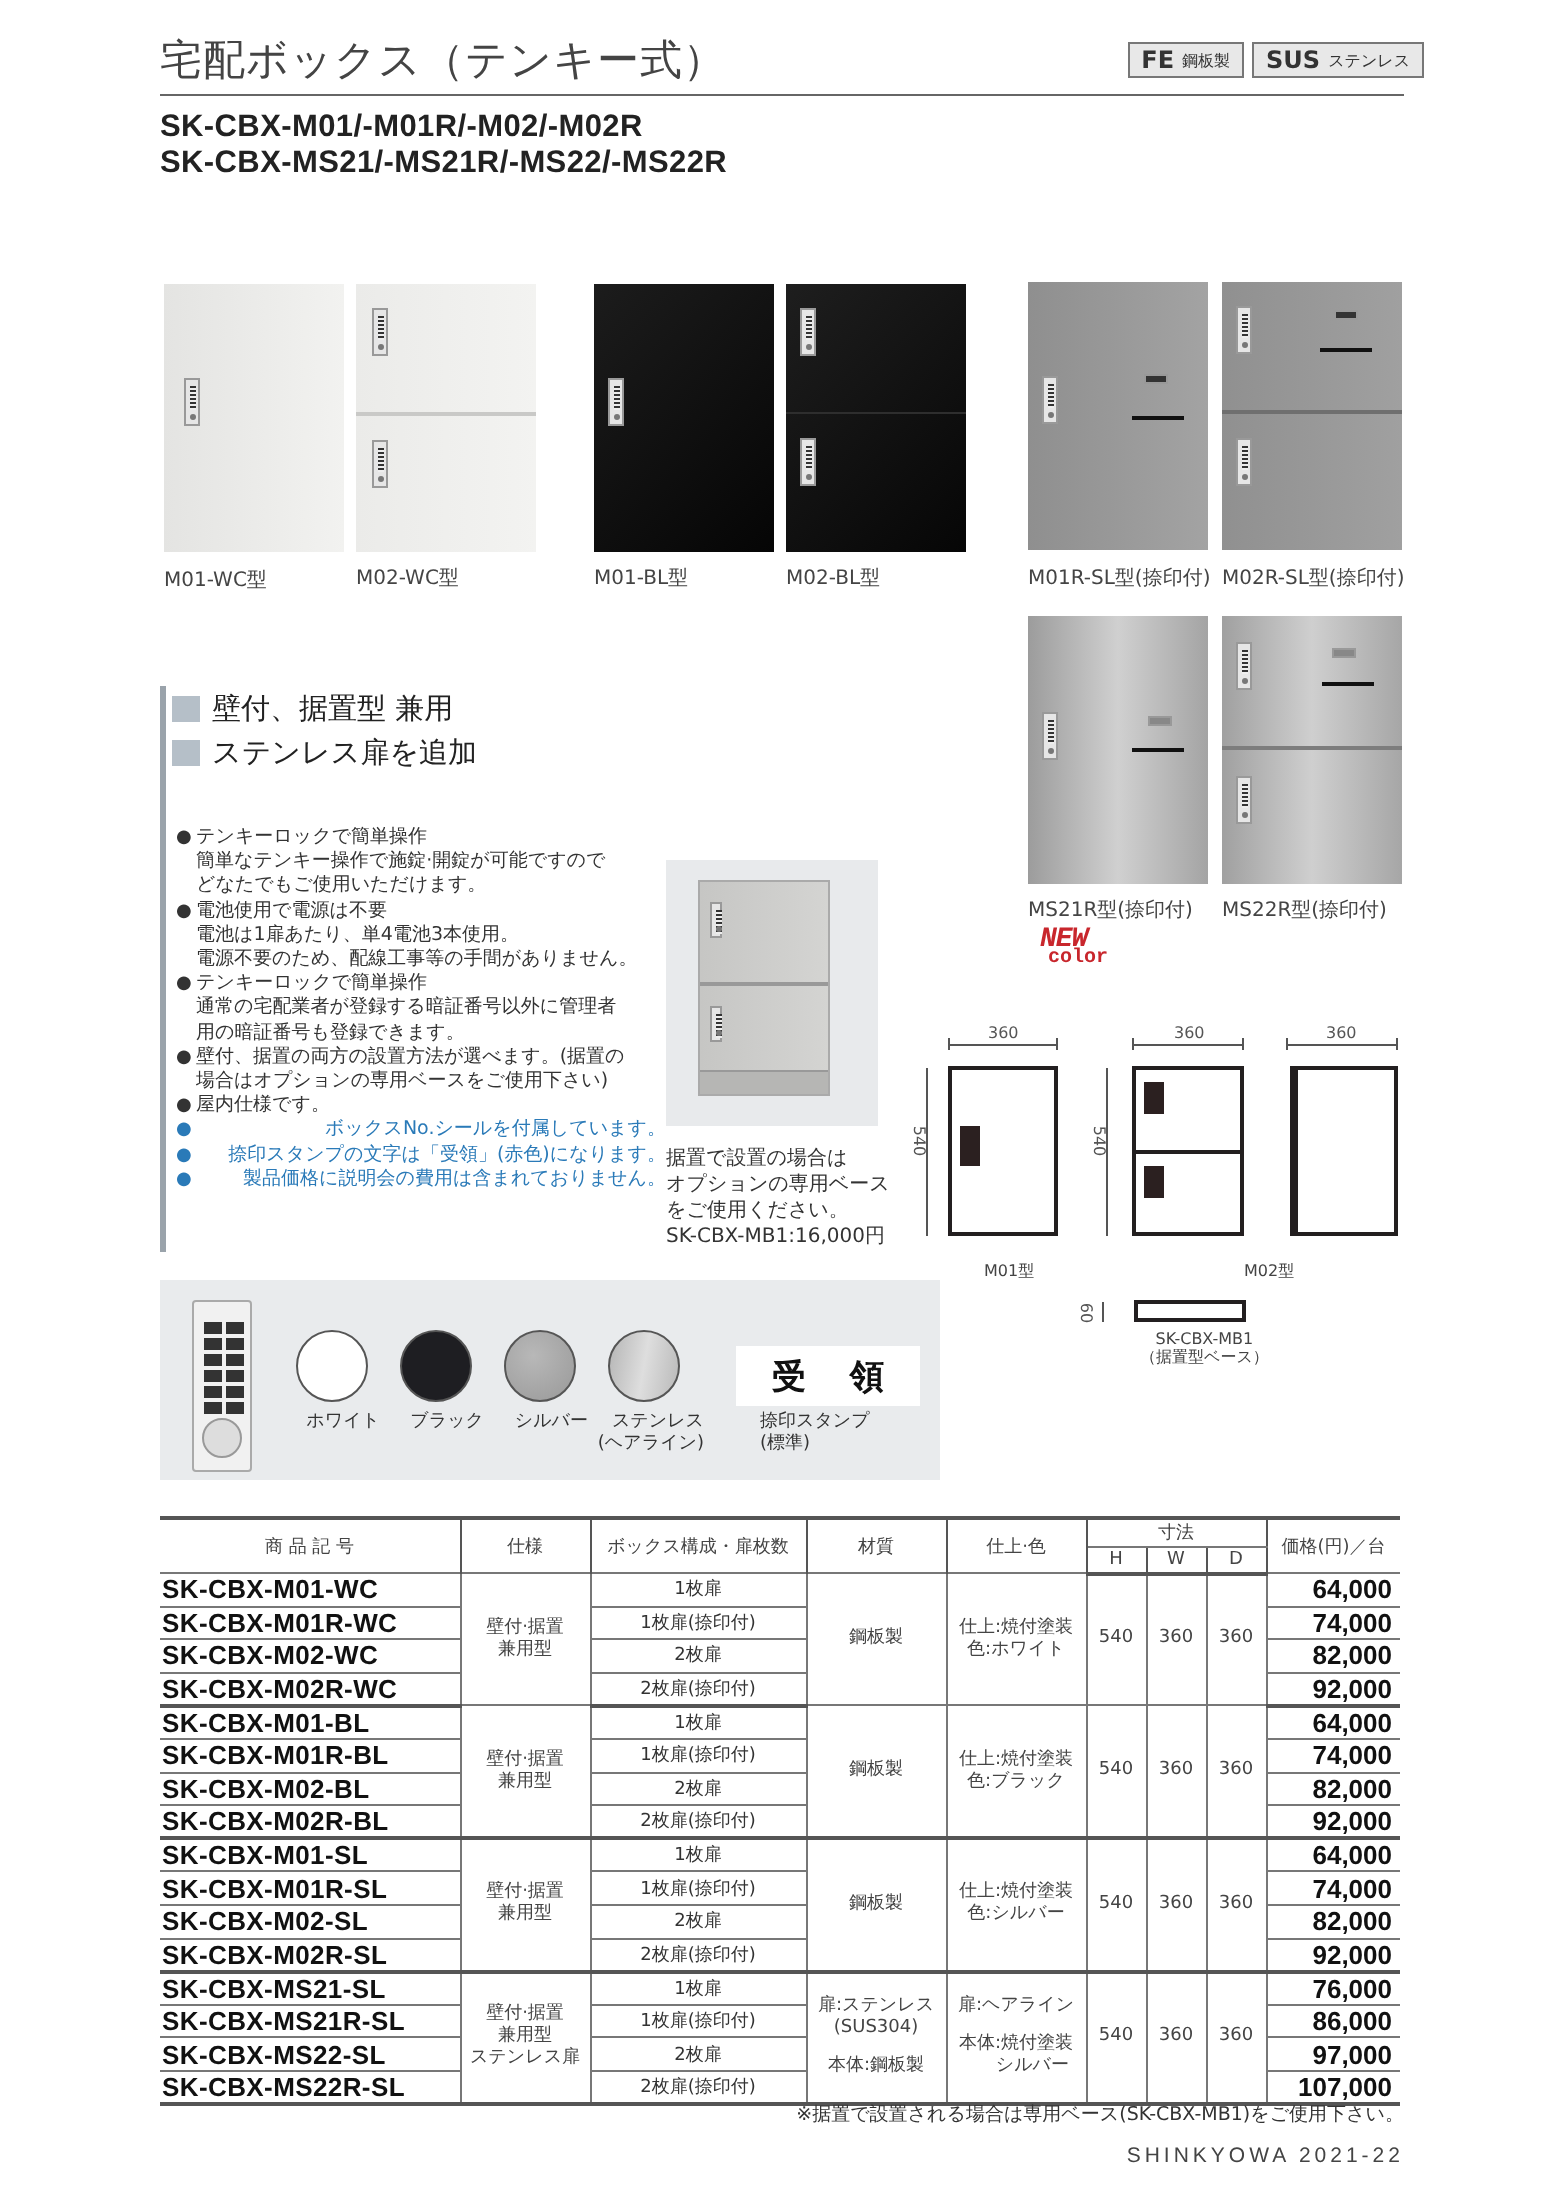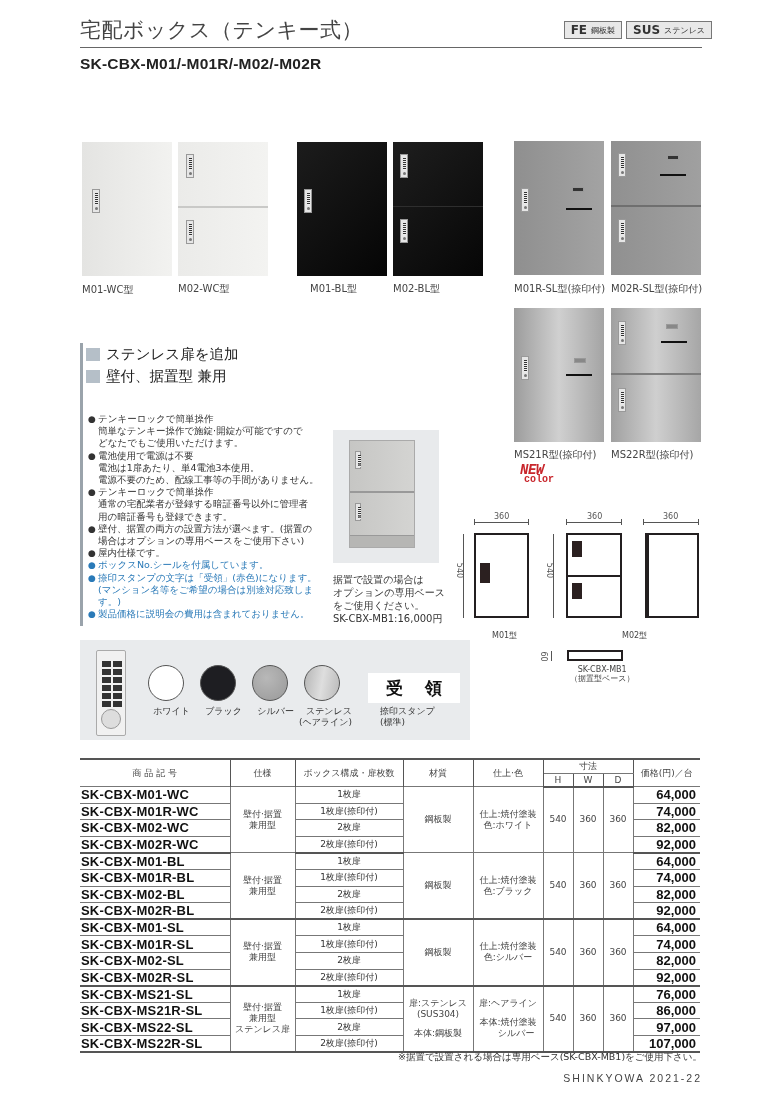--- a/index.html
+++ b/index.html
@@ -24,21 +24,21 @@
   .features { left: 80px; top: 343px; }
   .feature { display: flex; align-items: center; height: 22px; margin-bottom: 0; }
   .feature .sq { width: 14px; height: 13px; background: #b5bfc8; margin-right: 6px; }
   .feature .t { font-size: 14.5px; color: #222; }
   .feature-bar { left: 80px; top: 343px; width: 3px; height: 283px; background: #9aa3ab; }
 
   .bullets { left: 88px; top: 413px; width: 245px; font-size: 9.5px; line-height: 12.2px; color: #333; }
   .bullets .b { padding-left: 10px; position: relative; }
   .bullets .b::before { content: "●"; position: absolute; left: 0; top: 0; font-size: 9px; }
   .bullets .sub { padding-left: 10px; }
-  .bullets .blue { color: #2a7ab8; }
+  .bullets .blue { color: #2a7ab8; text-align: right; }
   .bullets .blue::before { color: #2a7ab8; }
 
   .base-photo-bg { left: 333px; top: 430px; width: 106px; height: 133px; background: #e8eaec; }
   .base-cap { left: 333px; top: 573px; font-size: 10px; line-height: 13px; color: #333; width: 130px; }
 
   .newbadge { left: 520px; top: 465px; color: #c8262c; font-family: Liberation Mono, monospace; font-weight: bold; line-height: 10px; }
   .newbadge .n { font-size: 14px; font-style: italic; letter-spacing: -0.5px; }
   .newbadge .c { font-size: 10px; margin-left: 4px; }
 
   .dim-num { position: absolute; font-size: 8px; color: #555; }
@@ -79,38 +79,39 @@
       <span>鋼板製</span>
     </div>
   <div class="badge">
       <b>SUS</b>
       <span>ステンレス</span>
     </div>
 </div>
 <div class="abs rule"></div>
 <div class="abs models">
   <div>SK-CBX-M01/-M01R/-M02/-M02R</div>
+  <div>SK-CBX-MS21/-MS21R/-MS22/-MS22R</div>
 </div>
 
 <div class="photo" style="left:82px;top:142px;width:90px;height:134px;background:linear-gradient(90deg,#e4e4e2,#f2f2f0);">
   <div class="keypad" style="left:10px;top:47px;"></div>
 </div>
 <div class="cap" style="left:82px;top:266px;margin-top:17px;">M01-WC型</div>
 
 <div class="photo" style="left:178px;top:142px;width:90px;height:134px;background:linear-gradient(90deg,#ebebe9,#f3f3f1);">
   <div class="keypad" style="left:8px;top:12px;"></div>
   <div style="position:absolute;left:0;top:64px;width:100%;height:2px;background:#c9c9c7;"></div>
   <div class="keypad" style="left:8px;top:78px;"></div>
 </div>
 <div class="cap" style="left:178px;top:282px;">M02-WC型</div>
 
 <div class="photo" style="left:297px;top:142px;width:90px;height:134px;background:linear-gradient(135deg,#1c1c1c,#050505);">
   <div class="keypad" style="left:7px;top:47px;"></div>
 </div>
-<div class="cap" style="left:310px;top:282px;text-align:center;">M01-BL型</div>
+<div class="cap" style="left:297px;top:282px;text-align:center;">M01-BL型</div>
 
 <div class="photo" style="left:393px;top:142px;width:90px;height:134px;background:linear-gradient(135deg,#1e1e1e,#060606);">
   <div class="keypad" style="left:7px;top:12px;"></div>
   <div style="position:absolute;left:0;top:64px;width:100%;height:1px;background:#2e2e2e;"></div>
   <div class="keypad" style="left:7px;top:77px;"></div>
 </div>
 <div class="cap" style="left:393px;top:282px;">M02-BL型</div>
 
 <div class="photo" style="left:514px;top:141px;width:90px;height:134px;background:linear-gradient(90deg,#8f8f8f,#a3a3a3);">
   <div class="keypad" style="left:7px;top:47px;"></div>
@@ -146,44 +147,43 @@
 
 <div class="abs newbadge">
   <div class="n">NEW</div>
   <div class="c">color</div>
 </div>
 
 <div class="abs feature-bar"></div>
 <div class="abs features" style="left:86px;">
   <div class="feature">
       <div class="sq"></div>
-      <span class="t">ステンレス扉を追加</span>
+      <span class="t">壁付、据置型 兼用</span>
     </div>
   <div class="feature">
       <div class="sq"></div>
-      <span class="t">壁付、据置型 兼用</span>
+      <span class="t">ステンレス扉を追加</span>
     </div>
 </div>
 
 <div class="abs bullets">
   <div class="b">テンキーロックで簡単操作</div>
   <div class="sub">簡単なテンキー操作で施錠·開錠が可能ですので</div>
   <div class="sub">どなたでもご使用いただけます。</div>
   <div class="b">電池使用で電源は不要</div>
   <div class="sub">電池は1扉あたり、単4電池3本使用。</div>
   <div class="sub">電源不要のため、配線工事等の手間がありません。</div>
   <div class="b">テンキーロックで簡単操作</div>
   <div class="sub">通常の宅配業者が登録する暗証番号以外に管理者</div>
   <div class="sub">用の暗証番号も登録できます。</div>
   <div class="b">壁付、据置の両方の設置方法が選べます。(据置の</div>
   <div class="sub">場合はオプションの専用ベースをご使用下さい)</div>
   <div class="b">屋内仕様です。</div>
   <div class="b blue">ボックスNo.シールを付属しています。</div>
   <div class="b blue">捺印スタンプの文字は「受領」(赤色)になります。</div>
-  <div class="sub blue">(マンション名等をご希望の場合は別途対応致します。)</div>
   <div class="b blue">製品価格に説明会の費用は含まれておりません。</div>
 </div>
 
 <div class="abs base-photo-bg">
   <div style="position:absolute;left:16px;top:10px;width:66px;height:108px;background:linear-gradient(90deg,#c6c6c4,#d4d4d2);border:1px solid #aaa;">
     <div class="keypad" style="left:5px;top:10px;width:6px;height:18px;"></div>
     <div style="position:absolute;left:0;top:50px;width:100%;height:2px;background:#999;"></div>
     <div class="keypad" style="left:5px;top:62px;width:6px;height:18px;"></div>
     <div style="position:absolute;left:0;bottom:0;width:100%;height:12px;background:#b6b6b4;border-top:1px solid #999;"></div>
   </div>

